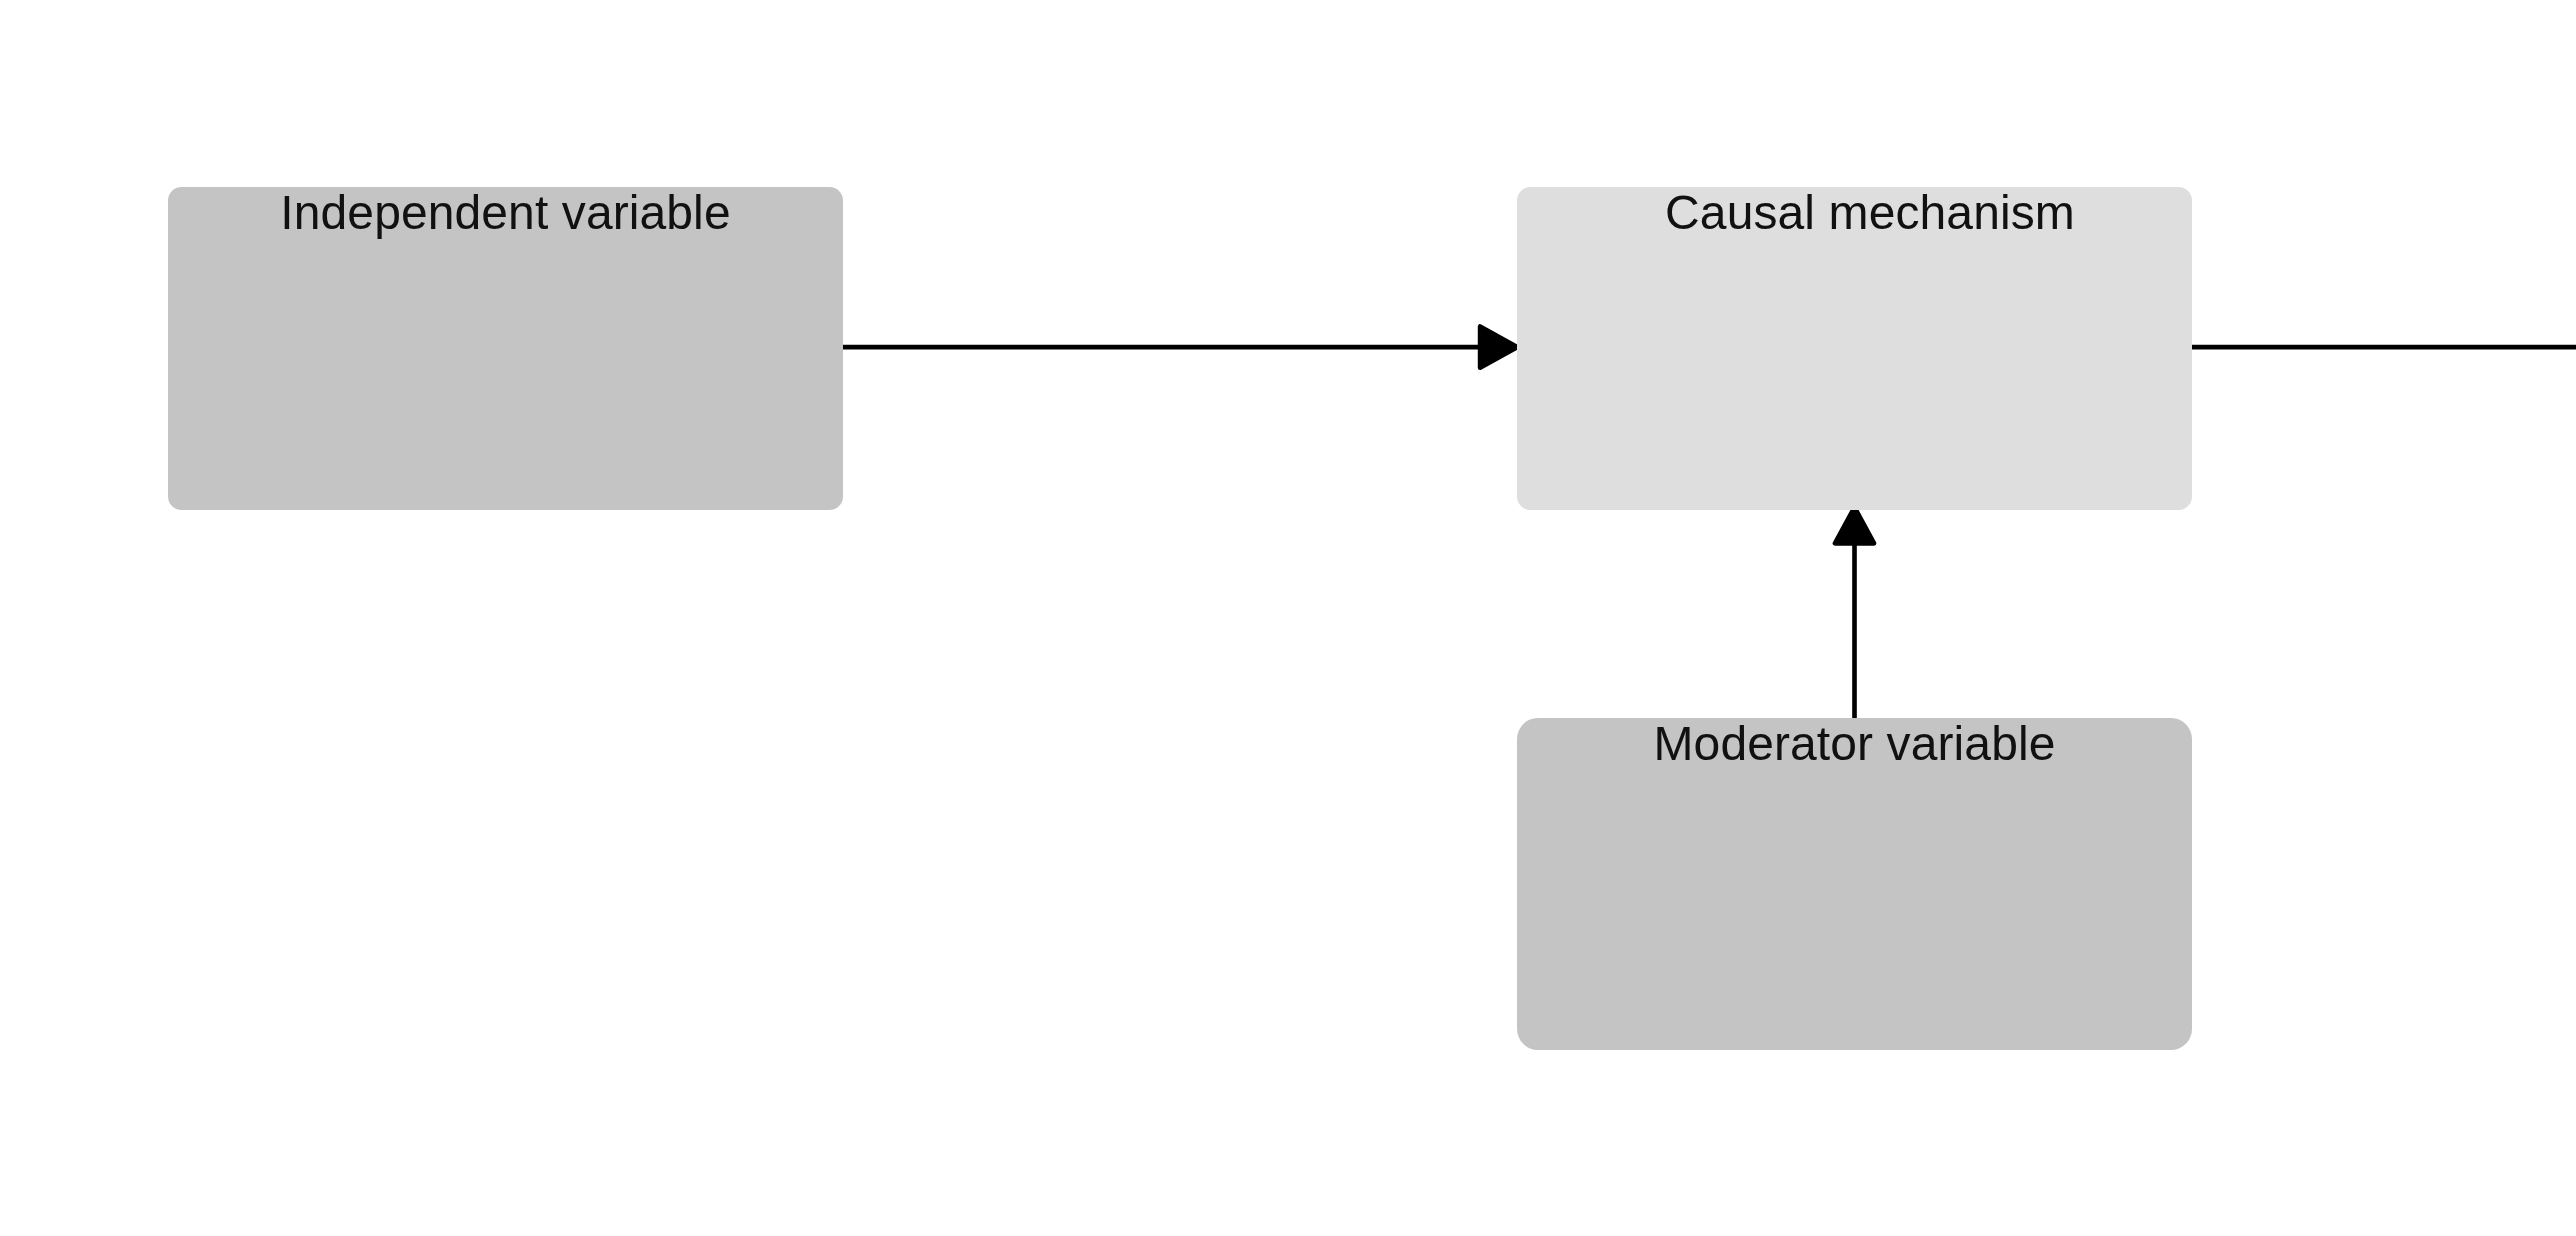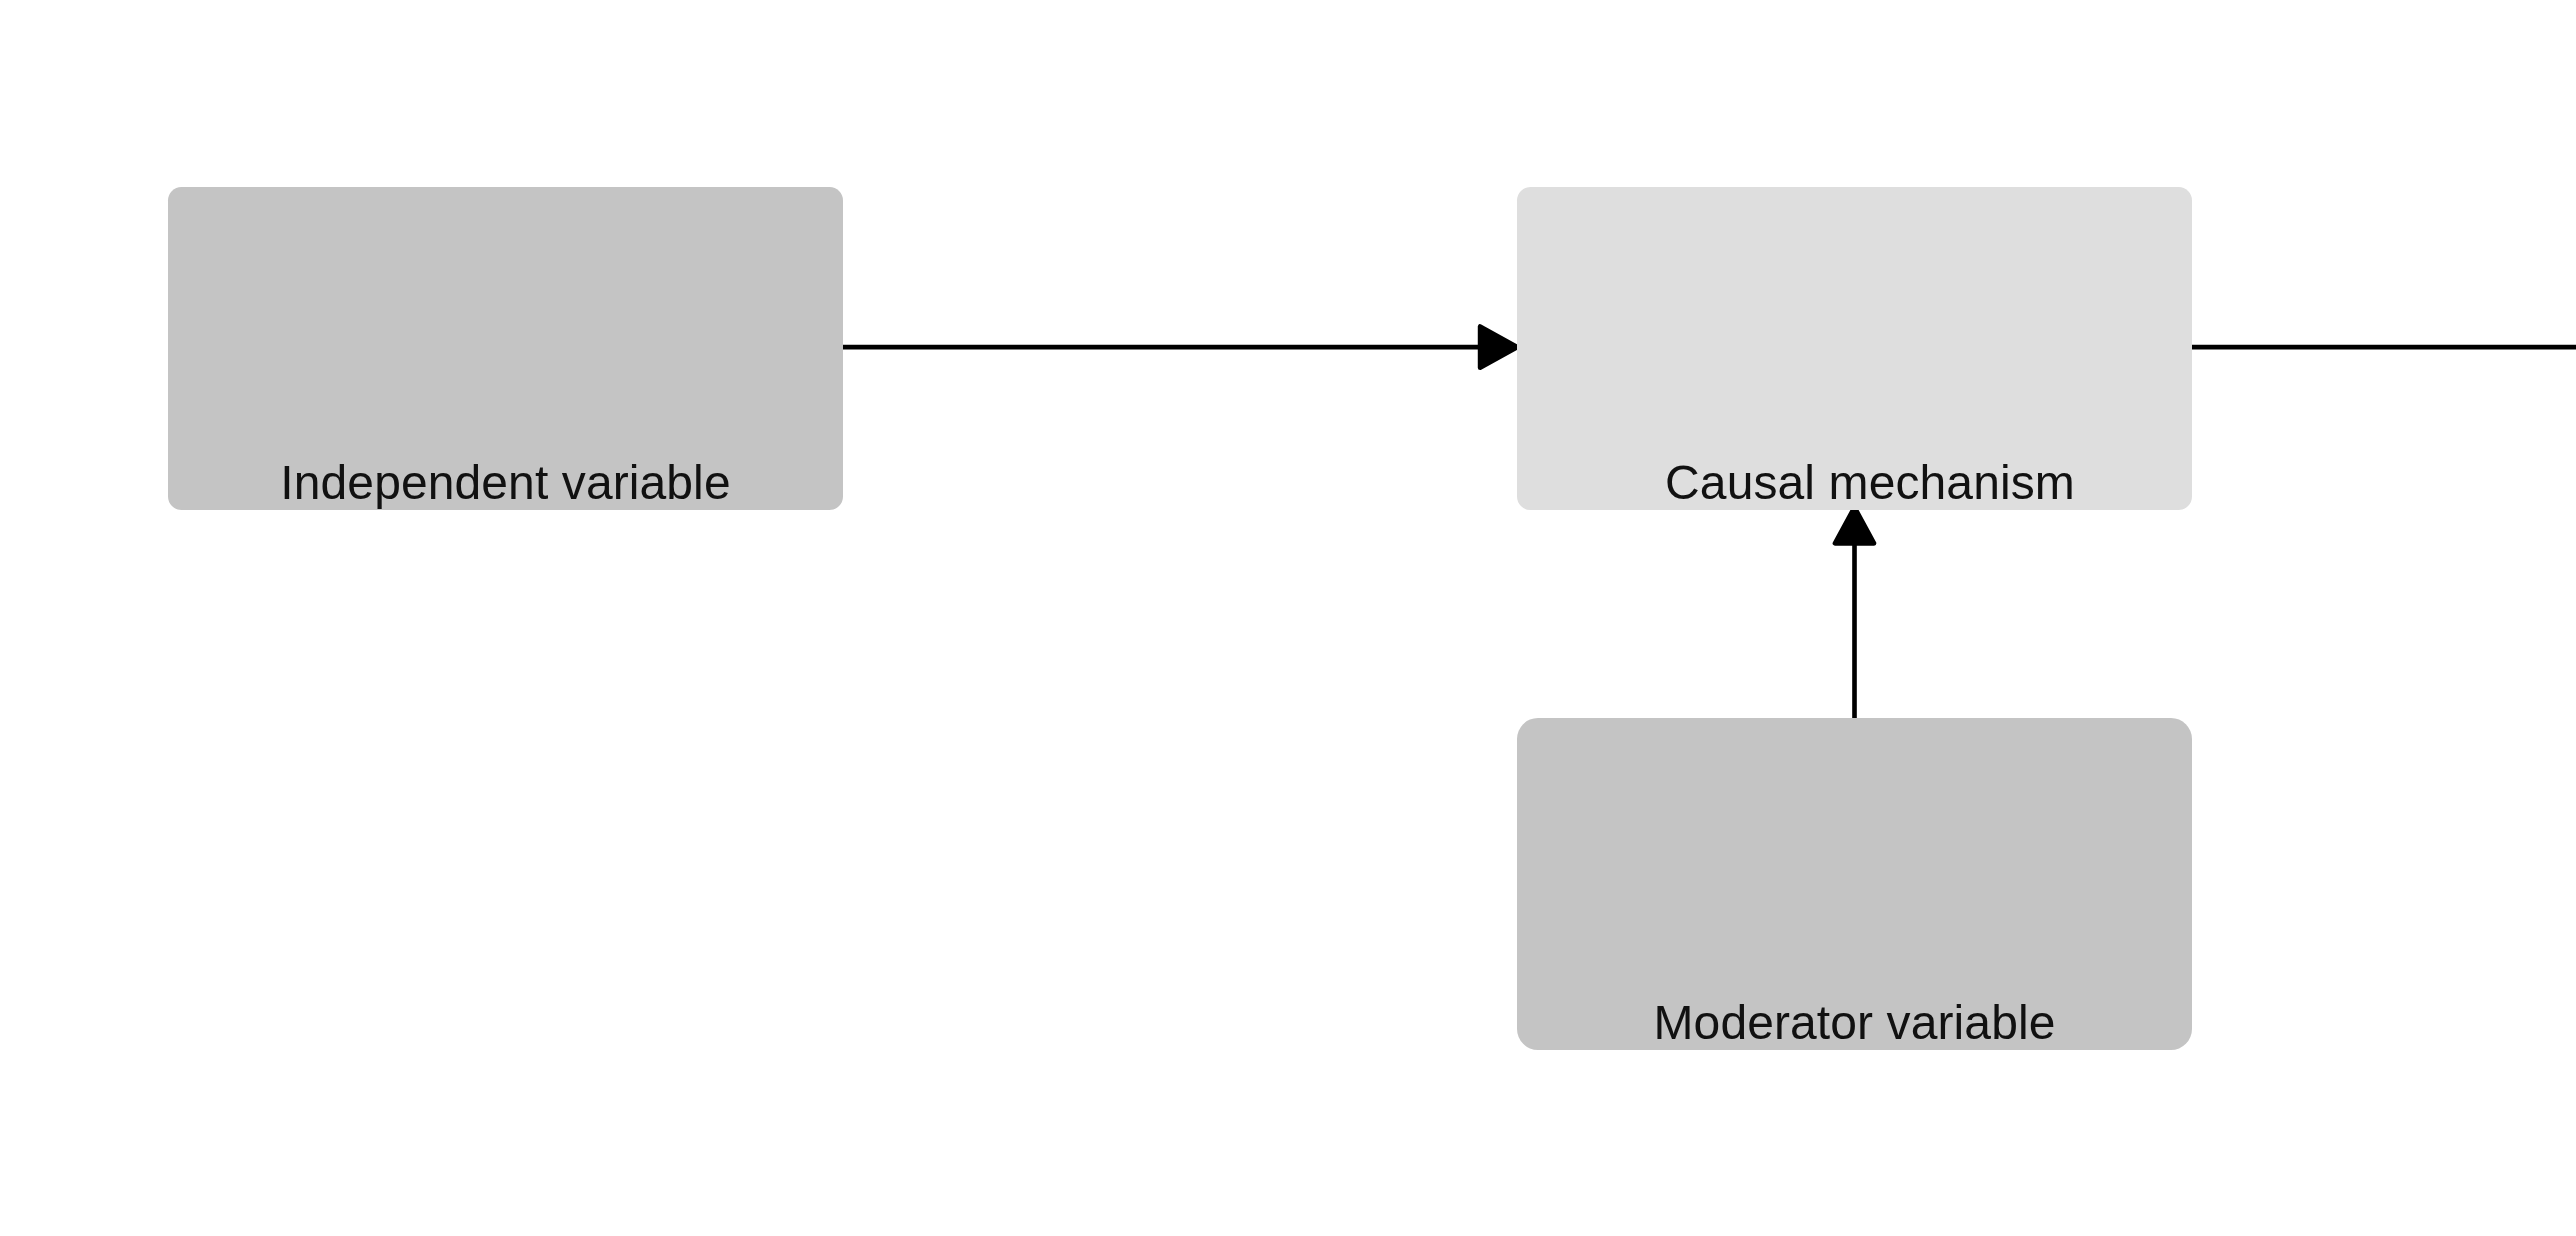--- a/index.html
+++ b/index.html
@@ -22,21 +22,21 @@
     left: 0;
     top: 0;
     width: 3709px;
     height: 1236px;
   }
   .node {
     position: absolute;
     box-sizing: border-box;
     border-radius: 13.4px;
     display: flex;
-    align-items: flex-end;
+    align-items: flex-start;
     justify-content: center;
     text-align: center;
   }
   .node-label {
     font-family: "Liberation Sans", sans-serif;
     font-size: 48px;
     line-height: 1.1;
     color: #111111;
     letter-spacing: 0.1px;
     white-space: nowrap;

